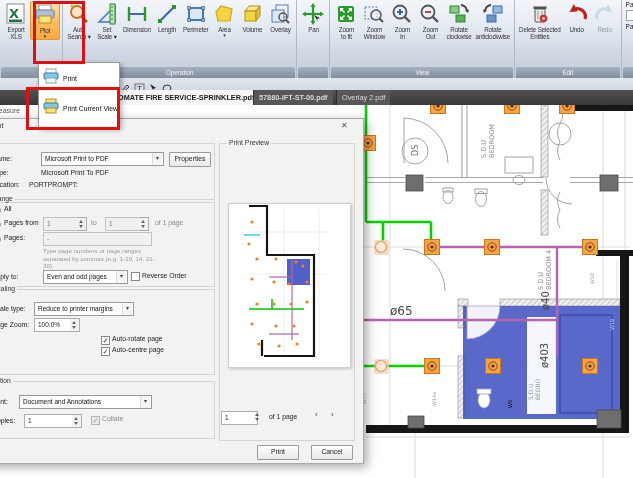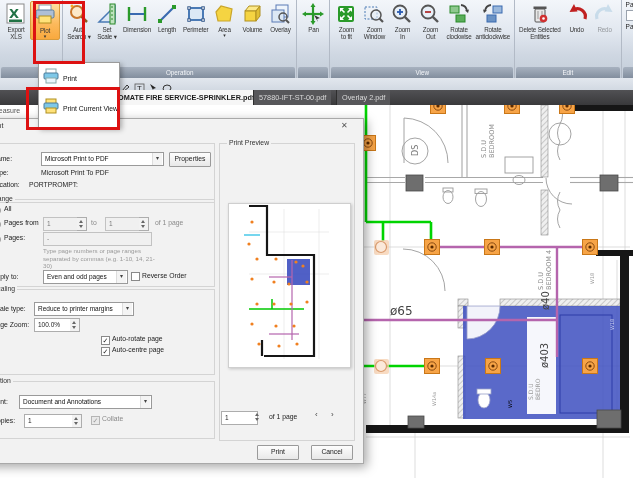--- a/index.html
+++ b/index.html
@@ -498,21 +498,21 @@
   <span class="mi" style="left:148px;"><svg width="11" height="10">
           <path d="M2,1 L8,5 L5,6 L6,9 Z" fill="#222"></path>
         </svg></span>
   <span class="mi" style="left:161px;"><svg width="12" height="10">
           <path d="M2,6 Q2,2 6,2 Q10,2 10,5 Q10,8 6,8 Q2,8 2,6 Z" fill="none" stroke="#333" stroke-width="1"></path>
         </svg></span>
 </div>
 
 <div class="tabbar">
   <div class="tab on" style="left:113px;">OMATE FIRE SERVICE-SPRINKLER.pdf</div>
-  <div class="tab off" style="left:253px;">57880-IFT-ST-00.pdf</div>
+  <div class="tab off" style="left:253px;font-weight:bold;">57880-IFT-ST-00.pdf</div>
   <div class="tab off" style="left:336px;">Overlay 2.pdf</div>
 </div>
 
 <div class="menu">
   <div class="mitem">
     <span class="mic">
       <svg width="18" height="16">
             <rect x="4" y="1" width="10" height="5" fill="#fff" stroke="#8aa"></rect>
             <rect x="2" y="5" width="14" height="6" rx="1" fill="#7ec8e8" stroke="#4a7a9a"></rect>
             <rect x="4" y="10" width="10" height="5" fill="#eaf6fc" stroke="#8aa"></rect>

